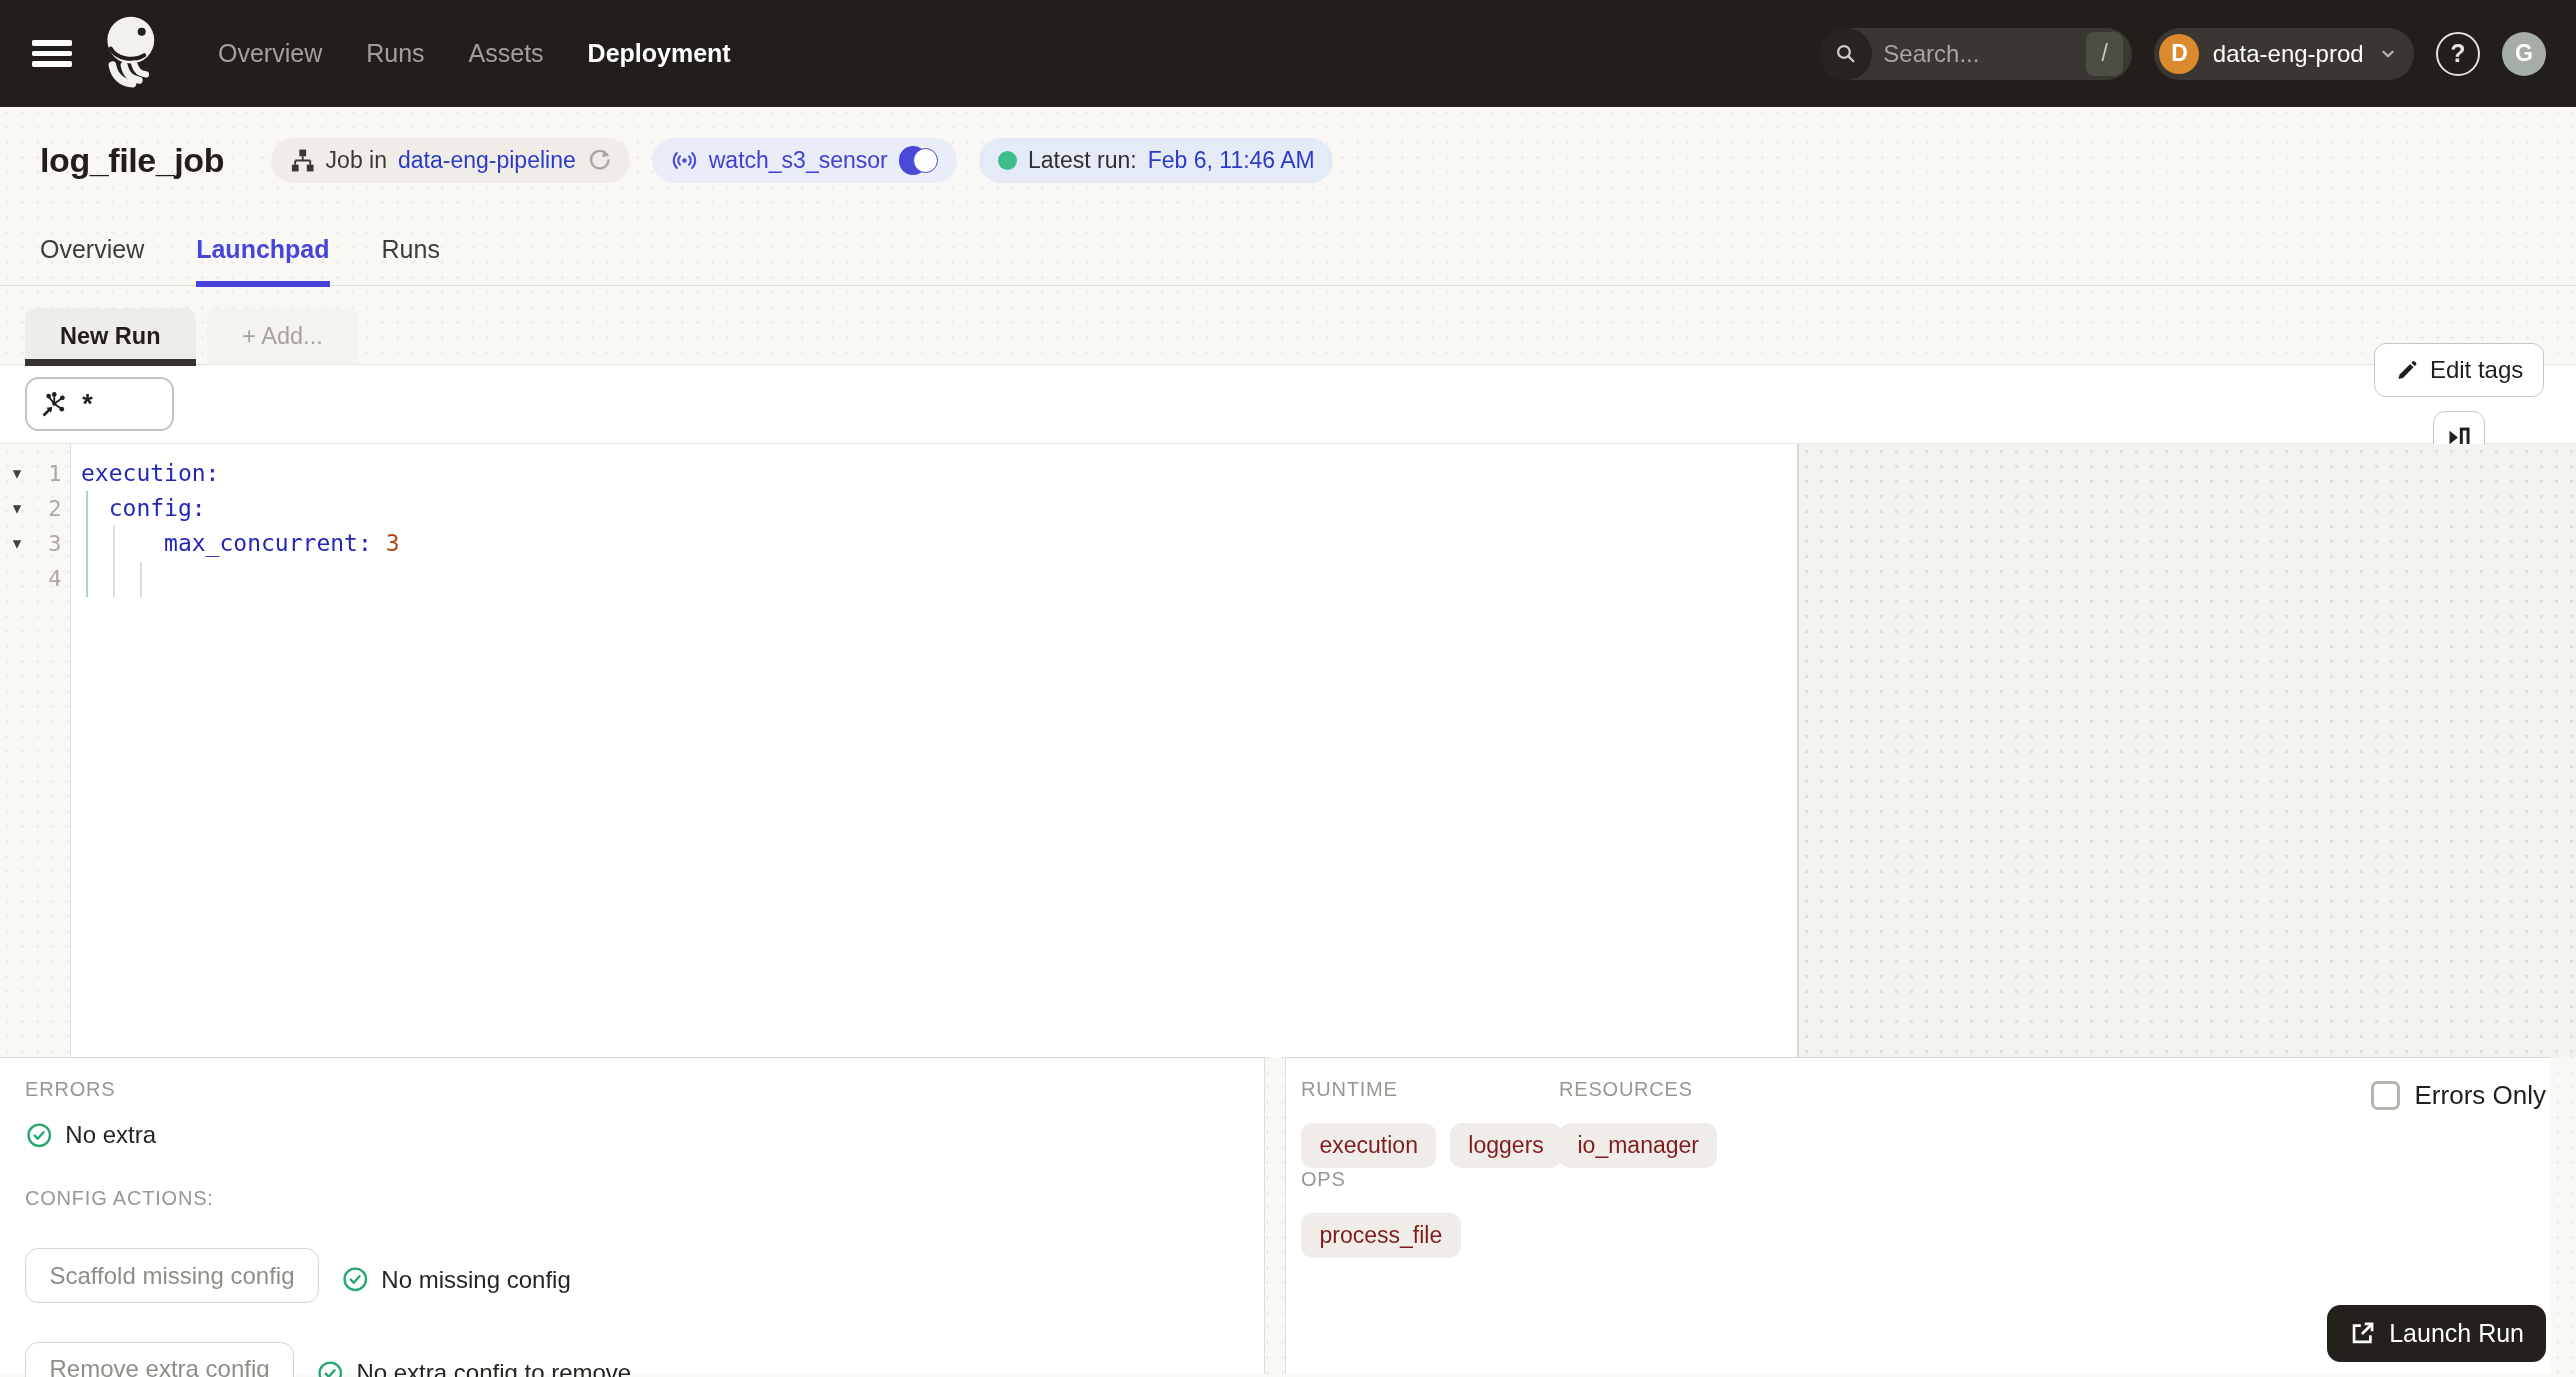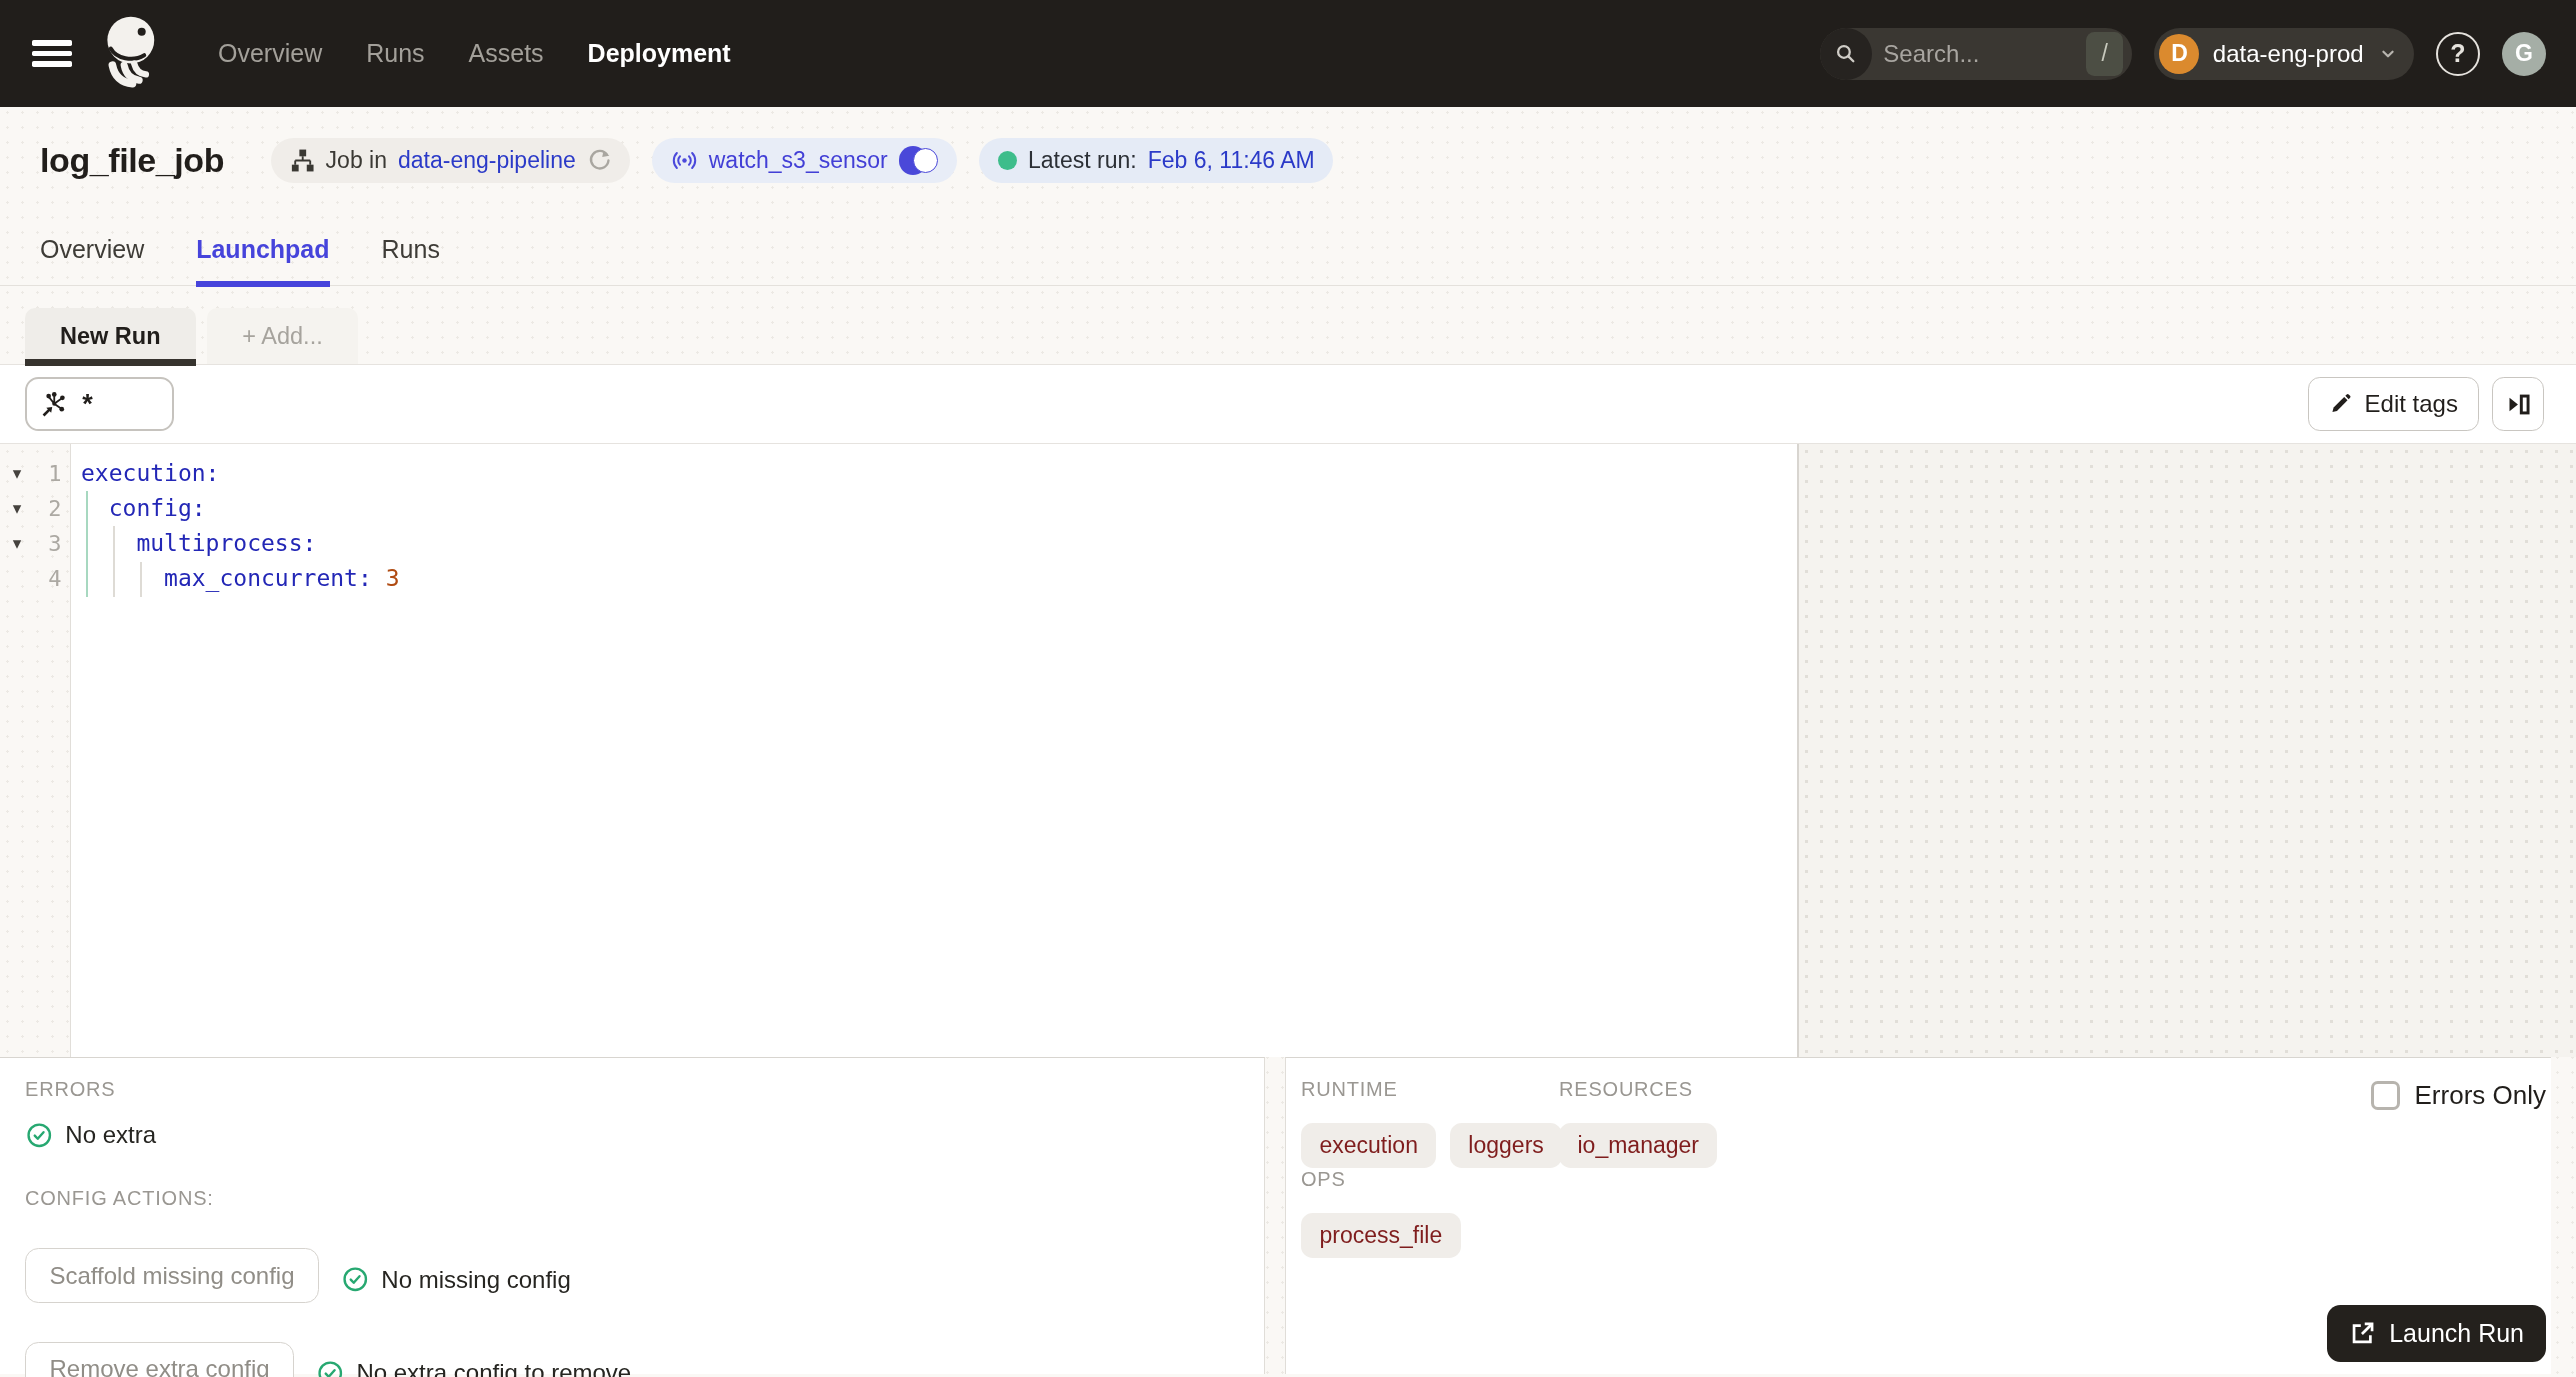--- a/index.html
+++ b/index.html
@@ -58,21 +58,21 @@
   .runtabs { height:78px; display:flex; align-items:flex-end; padding:0 25px; }
   .runtab { position:relative; height:56px; display:flex; align-items:center; padding:0 35px; border-radius:10px 10px 0 0; font-size:23.5px; cursor:pointer; }
   .runtab.active { background:#EFEDE9; font-weight:700; color:#211E1B; }
   .runtab.active .tabbar { position:absolute; left:0; right:0; bottom:-1.7px; height:6.7px; background:#36332E; }
   .runtab.addtab { background:#F5F3EF; color:#A6A39D; margin-left:11.8px; font-weight:400; }
 
   
   .toolbar { height:80px; background:#FFFFFF; border-top:1.7px solid #E6E3DF; border-bottom:1.7px solid #E6E3DF; display:flex; align-items:center; padding:0 25px; }
   .opselector { width:149px; height:54px; border:2.5px solid #C6C3BE; border-radius:13.4px; background:#FFFFFF; display:flex; align-items:center; gap:13.4px; padding:0 13.4px; cursor:text; }
   .opselector .star { font-size:27px; font-weight:600; color:#211E1B; }
-  .toolbar-right { margin-left:auto; display:flex; align-items:center; gap:13.4px; margin-right:6.7px; }
+  .toolbar-right { margin-left:auto; display:flex; align-items:center; gap:13.4px; margin-right:6.7px;flex-direction:column; }
   .btn-outline { height:54px; background:#FFFFFF; border:1.7px solid #C9C6C1; border-radius:11.8px; display:flex; align-items:center; gap:11.8px; padding:0 20px; font-size:24px; color:#211E1B; cursor:pointer; }
   .iconbtn { width:52px; height:54px; background:#FFFFFF; border:1.7px solid #C9C6C1; border-radius:11.8px; display:flex; align-items:center; justify-content:center; cursor:pointer; }
 
   
   .editor-region { height:613px; display:flex; }
   .editor-pane { width:1799px; display:flex; background:#FFFFFF; border-right:2.5px solid #D8D5D0; cursor:text; }
   .gutter { width:71px; flex:none; border-right:1.7px solid #E1DED9;
     background-color:#FAF8F5;
     background-image:radial-gradient(circle, #ECE9E4 1.3px, transparent 1.3px); background-size:15px 15px;
     padding-top:11.8px; }
@@ -285,21 +285,20 @@
           <span class="fold"></span>
           <span class="lnum">4</span>
         </div>
     </div>
     <div class="codearea">
       <div class="iguide g1"></div>
       <div class="iguide g2"></div>
       <div class="iguide g3"></div>
       <div class="codeline"><span class="k">execution:</span><span class="v"></span></div>
       <div class="codeline"><span class="k">  config:</span><span class="v"></span></div>
-      <div class="codeline"><span class="k">    multiprocess:</span><span class="v"></span></div>
       <div class="codeline"><span class="k">      max_concurrent: </span><span class="v">3</span></div>
     </div>
   </div>
   <div class="graph-pane"></div>
 </div>
 
 <div class="bottom">
 
   <div class="bpanel bp-left">
     <div class="seclabel">ERRORS</div>

